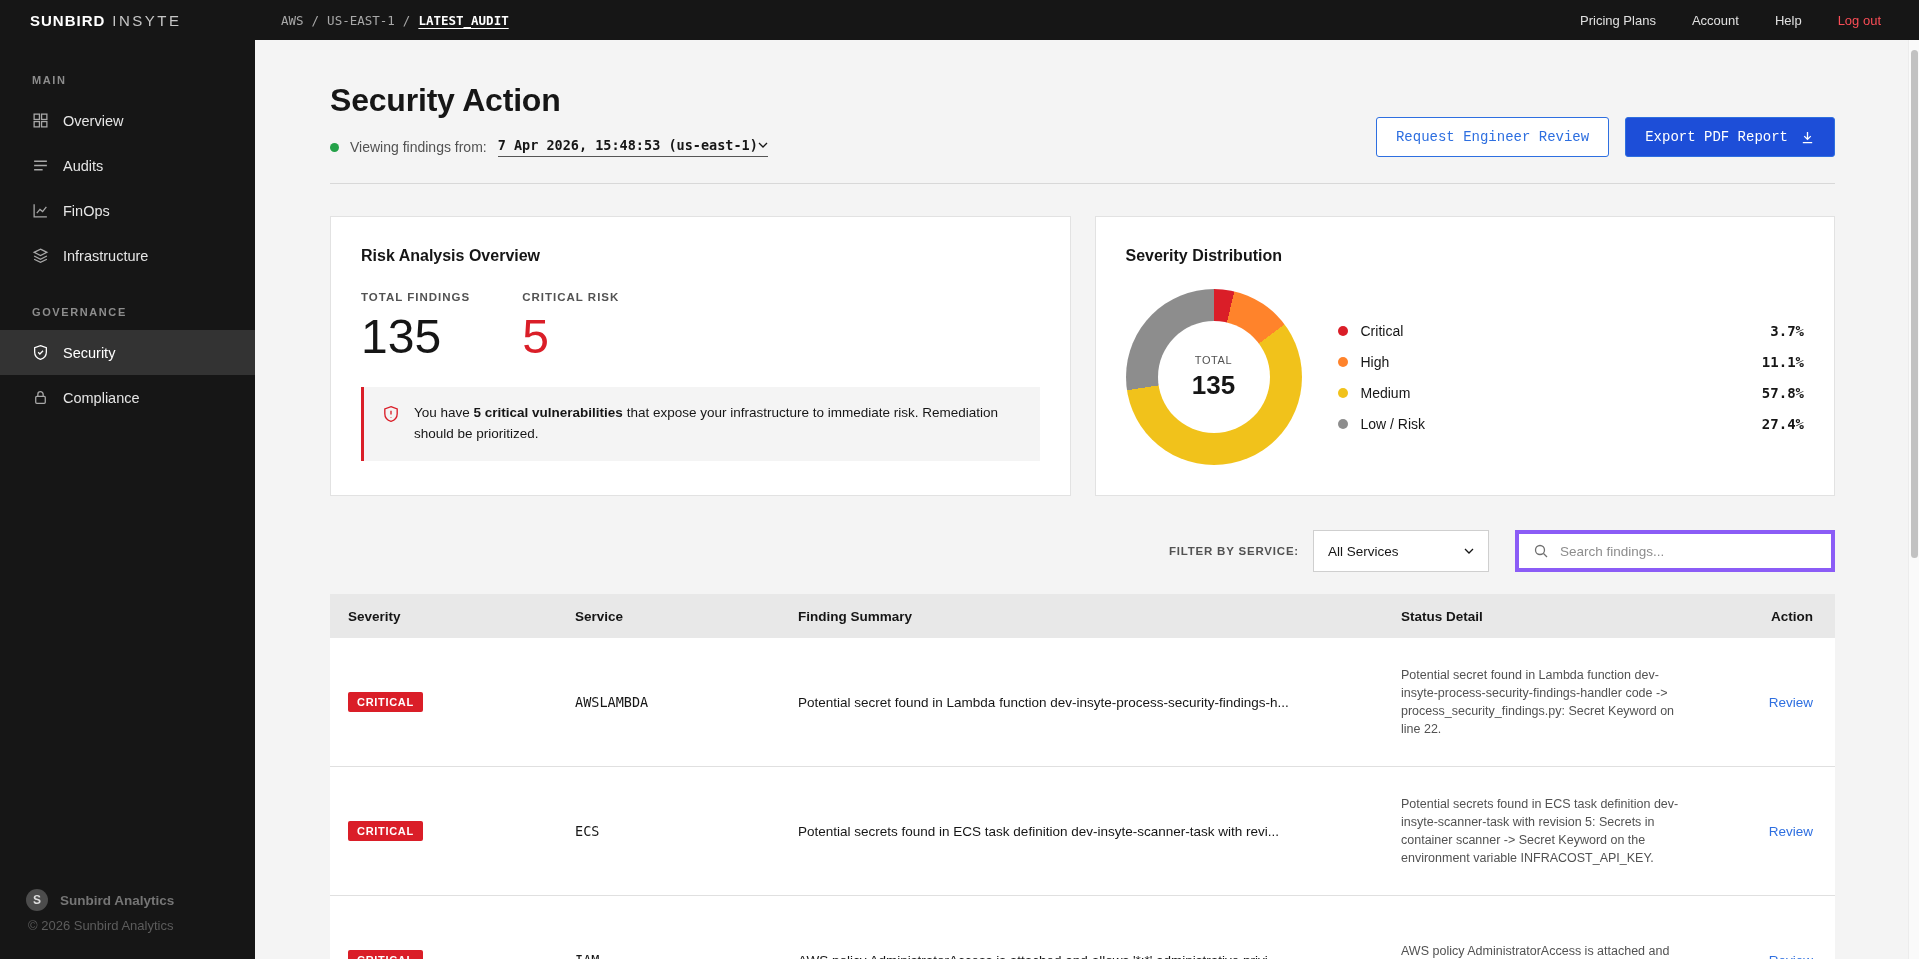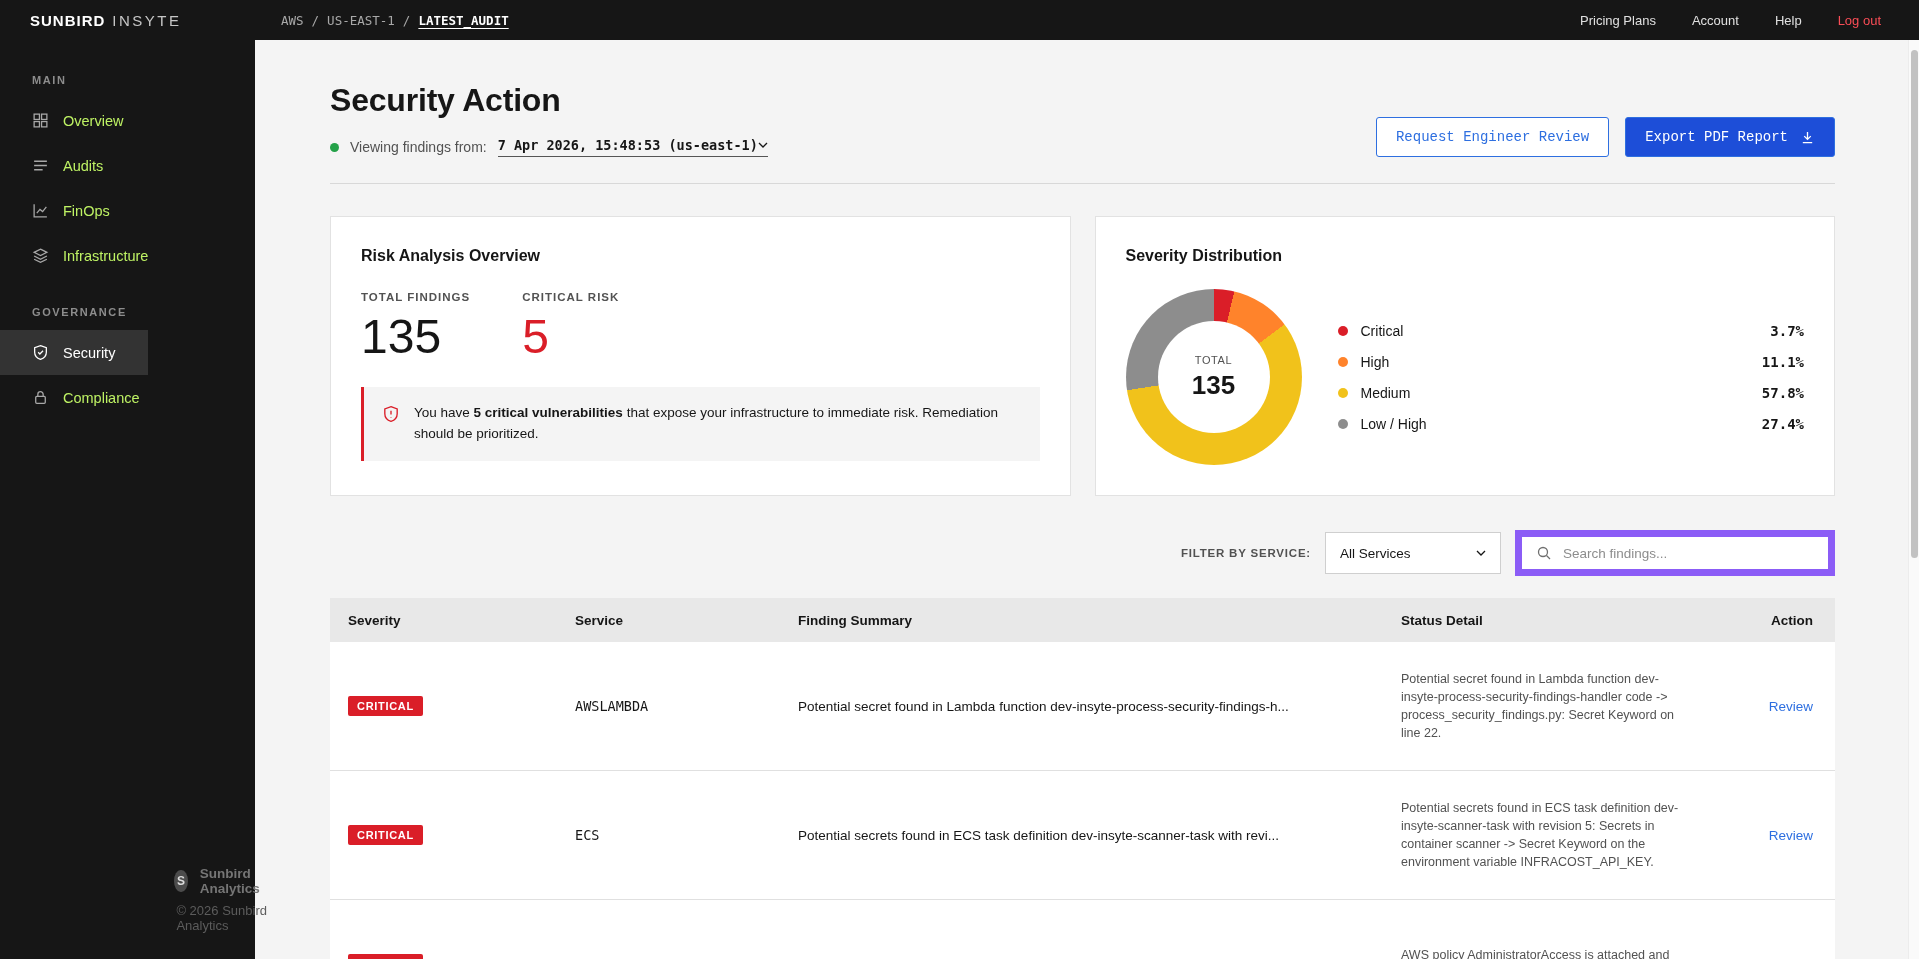--- a/index.html
+++ b/index.html
@@ -15,27 +15,27 @@
   .breadcrumb { font-family:"DejaVu Sans Mono","Liberation Mono",monospace; font-size:12.5px;
                 color:#a8a8a8; padding-left:26px; display:flex; gap:8px; align-items:center; }
   .crumb-current { color:#fff; font-weight:700; text-decoration:underline; text-underline-offset:3px; }
   .topbar-right { margin-left:auto; display:flex; align-items:center; gap:36px; padding-right:38px;
                   font-size:13px; color:#e0e0e0; }
   .topbar-link { cursor:pointer; }
   .logout { color:#fa4d56; cursor:pointer; }
 
   
   .sidebar { position:fixed; top:40px; left:0; width:255px; bottom:0; background:#161616;
-             display:flex; flex-direction:row; z-index:15; }
+             display:flex; flex-direction:column; z-index:15; }
   .nav { padding-top:34px; }
   .nav-section-label { color:#8d8d8d; font-size:11px; font-weight:600; letter-spacing:1.6px;
                        padding:0 0 12px 32px; }
   .nav-gap { height:28px; }
   .nav-item { height:45px; display:flex; align-items:center; gap:14px; padding-left:32px;
-              color:#bef264; font-size:14.5px; cursor:pointer; }
+              color:#e5e5e5; font-size:14.5px; cursor:pointer; }
   .nav-item svg { width:17px; height:17px; stroke:#a8a8a8; fill:none; stroke-width:1.2; flex-shrink:0; }
   .nav-item.active { background:#333333; color:#fff; }
   .nav-item.active svg { stroke:#fff; }
   .sidebar-footer { margin-top:auto; padding:0 20px 26px 26px; }
   .footer-row { display:flex; align-items:center; gap:12px; }
   .footer-logo { width:22px; height:22px; border-radius:50%; background:#4c4c4c; color:#dcdcdc;
                  font-size:12px; font-weight:700; display:flex; align-items:center; justify-content:center; }
   .footer-company { color:#757575; font-size:13.5px; font-weight:600; }
   .footer-copy { color:#5c5c5c; font-size:13px; margin-top:7px; padding-left:2px; }
 
@@ -85,21 +85,21 @@
   .legend-row { display:flex; align-items:center; font-size:14px; }
   .legend-dot { width:10px; height:10px; border-radius:50%; margin-right:13px; flex-shrink:0; }
   .legend-pct { margin-left:auto; font-family:"DejaVu Sans Mono","Liberation Mono",monospace;
                 font-weight:700; font-size:14px; }
 
   
   .filter-row { display:flex; justify-content:flex-end; align-items:center; gap:14px; margin-top:34px; }
   .filter-label { font-size:11.5px; font-weight:700; letter-spacing:0.8px; color:#525252; }
   .select { width:176px; height:42px; background:#fff; border:1px solid #cfcfcf; cursor:pointer;
             display:flex; align-items:center; justify-content:space-between; padding:0 14px; font-size:13.5px; }
-  .search-box { width:320px; height:42px; background:#fff; border:7px solid #8b5cf6; 
+  .search-box { width:320px; height:42px; background:#fff; border:4px solid #8b5cf6; margin-left:12px;
                 display:flex; align-items:center; padding:16px 14px; gap:11px; }
   .search-box svg { width:16px; height:16px; stroke:#6f6f6f; fill:none; stroke-width:1.3; flex-shrink:0; }
   .search-box input { border:none; outline:none; flex:1; font-size:13.5px; font-family:inherit;
                       color:#161616; background:transparent; }
   .search-box input::placeholder { color:#8d8d8d; }
 
   
   .findings { margin-top:22px; }
   .t-head, .t-row { display:grid; grid-template-columns:227px 223px 603px 1fr 140px; align-items:center; }
   .t-head { background:#e8e8e8; height:44px; font-size:13.5px; font-weight:700; }
@@ -278,21 +278,21 @@
               <span>High</span>
               <span class="legend-pct">11.1%</span>
             </div>
             <div class="legend-row">
               <span class="legend-dot" style="background: rgb(241, 194, 27);"></span>
               <span>Medium</span>
               <span class="legend-pct">57.8%</span>
             </div>
             <div class="legend-row">
               <span class="legend-dot" style="background: rgb(141, 141, 141);"></span>
-              <span>Low / High</span>
+              <span>Low / Risk</span>
               <span class="legend-pct">27.4%</span>
             </div>
           </div>
         </div>
       </div>
     </div>
 
     <div class="filter-row">
       <span class="filter-label">FILTER BY SERVICE:</span>
       <div class="select">

